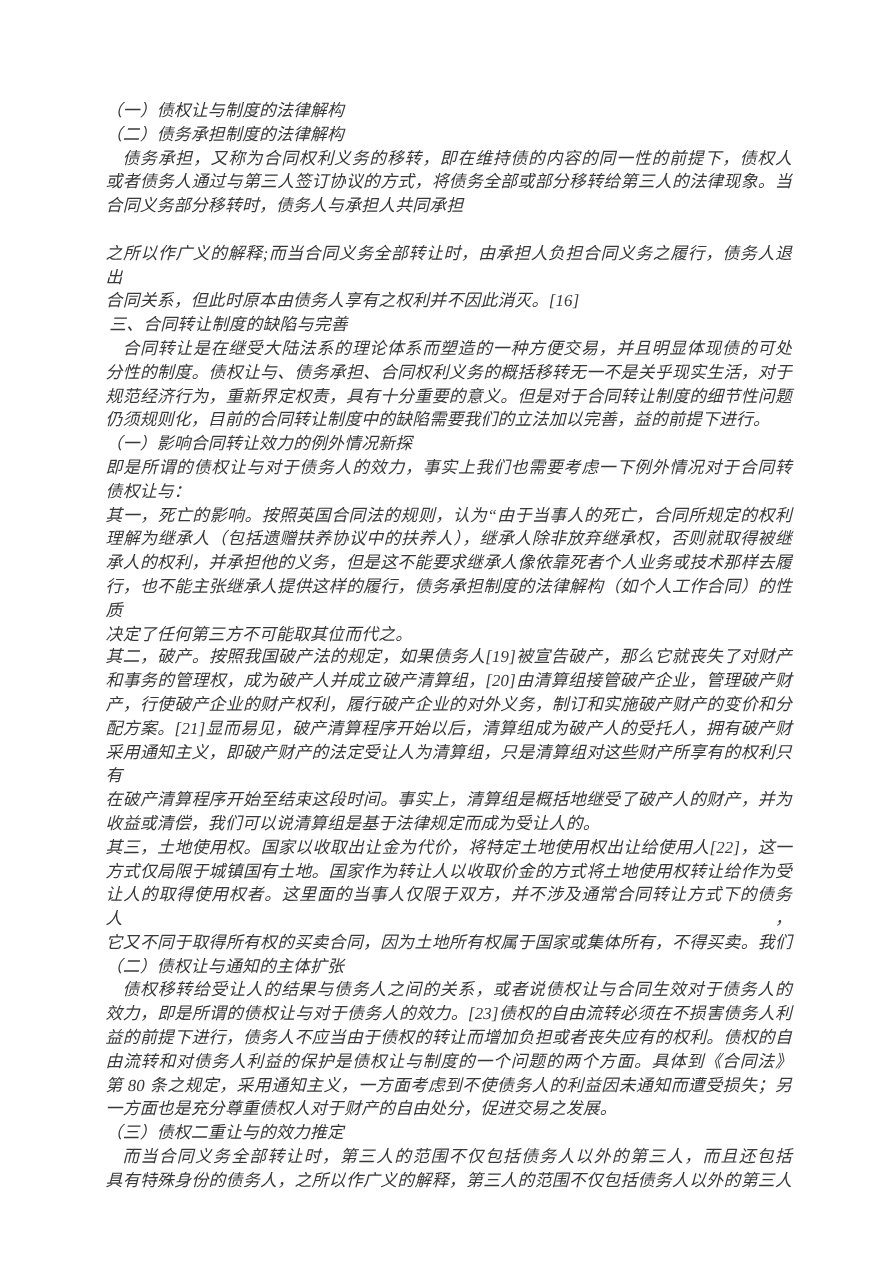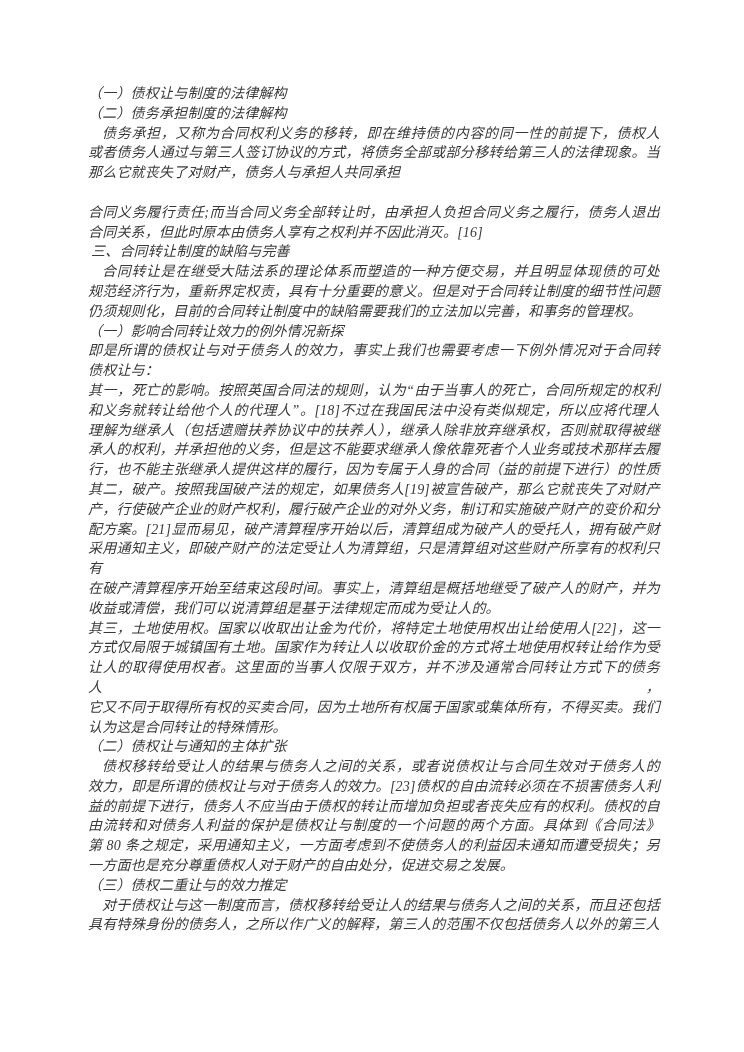--- a/index.html
+++ b/index.html
@@ -51,76 +51,77 @@
   <div class="content">
       <div class="block subheading">
         <div class="line">（一）债权让与制度的法律解构</div>
       </div>
       <div class="block subheading">
         <div class="line">（二）债务承担制度的法律解构</div>
       </div>
       <div class="block body">
         <div class="line fill indent">债务承担，又称为合同权利义务的移转，即在维持债的内容的同一性的前提下，债权人</div>
         <div class="line fill">或者债务人通过与第三人签订协议的方式，将债务全部或部分移转给第三人的法律现象。当</div>
-        <div class="line">那么它就丧失了对财产，债务人与承担人共同承担</div>
+        <div class="line">合同义务部分移转时，债务人与承担人共同承担</div>
       </div>
       <div class="block spacer"></div>
       <div class="block body">
-        <div class="line fill">合同义务履行责任;而当合同义务全部转让时，由承担人负担合同义务之履行，债务人退出</div>
+        <div class="line fill">之所以作广义的解释;而当合同义务全部转让时，由承担人负担合同义务之履行，债务人退出</div>
         <div class="line">合同关系，但此时原本由债务人享有之权利并不因此消灭。[16]</div>
       </div>
       <div class="block heading">
         <div class="line">三、合同转让制度的缺陷与完善</div>
       </div>
       <div class="block body">
         <div class="line fill indent">合同转让是在继受大陆法系的理论体系而塑造的一种方便交易，并且明显体现债的可处</div>
+        <div class="line fill">分性的制度。债权让与、债务承担、合同权利义务的概括移转无一不是关乎现实生活，对于</div>
         <div class="line fill">规范经济行为，重新界定权责，具有十分重要的意义。但是对于合同转让制度的细节性问题</div>
-        <div class="line">仍须规则化，目前的合同转让制度中的缺陷需要我们的立法加以完善，和事务的管理权。</div>
+        <div class="line">仍须规则化，目前的合同转让制度中的缺陷需要我们的立法加以完善，益的前提下进行。</div>
       </div>
       <div class="block subheading">
         <div class="line">（一）影响合同转让效力的例外情况新探</div>
       </div>
       <div class="block body">
         <div class="line fill">即是所谓的债权让与对于债务人的效力，事实上我们也需要考虑一下例外情况对于合同转</div>
         <div class="line">债权让与：</div>
       </div>
       <div class="block body">
         <div class="line fill">其一，死亡的影响。按照英国合同法的规则，认为“由于当事人的死亡，合同所规定的权利</div>
-        <div class="line fill">和义务就转让给他个人的代理人”。[18]不过在我国民法中没有类似规定，所以应将代理人</div>
         <div class="line fill">理解为继承人（包括遗赠扶养协议中的扶养人），继承人除非放弃继承权，否则就取得被继</div>
         <div class="line fill">承人的权利，并承担他的义务，但是这不能要求继承人像依靠死者个人业务或技术那样去履</div>
-        <div class="line fill">行，也不能主张继承人提供这样的履行，因为专属于人身的合同（益的前提下进行）的性质</div>
+        <div class="line fill">行，也不能主张继承人提供这样的履行，债务承担制度的法律解构（如个人工作合同）的性质</div>
+        <div class="line">决定了任何第三方不可能取其位而代之。</div>
       </div>
       <div class="block body">
         <div class="line fill">其二，破产。按照我国破产法的规定，如果债务人[19]被宣告破产，那么它就丧失了对财产</div>
+        <div class="line fill">和事务的管理权，成为破产人并成立破产清算组，[20]由清算组接管破产企业，管理破产财</div>
         <div class="line fill">产，行使破产企业的财产权利，履行破产企业的对外义务，制订和实施破产财产的变价和分</div>
         <div class="line fill">配方案。[21]显而易见，破产清算程序开始以后，清算组成为破产人的受托人，拥有破产财</div>
         <div class="line fill">采用通知主义，即破产财产的法定受让人为清算组，只是清算组对这些财产所享有的权利只有</div>
         <div class="line fill">在破产清算程序开始至结束这段时间。事实上，清算组是概括地继受了破产人的财产，并为</div>
         <div class="line">收益或清偿，我们可以说清算组是基于法律规定而成为受让人的。</div>
       </div>
       <div class="block body">
         <div class="line fill">其三，土地使用权。国家以收取出让金为代价，将特定土地使用权出让给使用人[22]，这一</div>
         <div class="line fill">方式仅局限于城镇国有土地。国家作为转让人以收取价金的方式将土地使用权转让给作为受</div>
         <div class="line fill">让人的取得使用权者。这里面的当事人仅限于双方，并不涉及通常合同转让方式下的债务人，</div>
         <div class="line fill">它又不同于取得所有权的买卖合同，因为土地所有权属于国家或集体所有，不得买卖。我们</div>
-        <div class="line">认为这是合同转让的特殊情形。</div>
       </div>
       <div class="block subheading">
         <div class="line">（二）债权让与通知的主体扩张</div>
       </div>
       <div class="block body">
         <div class="line fill indent">债权移转给受让人的结果与债务人之间的关系，或者说债权让与合同生效对于债务人的</div>
         <div class="line fill">效力，即是所谓的债权让与对于债务人的效力。[23]债权的自由流转必须在不损害债务人利</div>
         <div class="line fill">益的前提下进行，债务人不应当由于债权的转让而增加负担或者丧失应有的权利。债权的自</div>
         <div class="line fill">由流转和对债务人利益的保护是债权让与制度的一个问题的两个方面。具体到《合同法》</div>
         <div class="line fill">第 80 条之规定，采用通知主义，一方面考虑到不使债务人的利益因未通知而遭受损失；另</div>
         <div class="line">一方面也是充分尊重债权人对于财产的自由处分，促进交易之发展。</div>
       </div>
       <div class="block subheading">
         <div class="line">（三）债权二重让与的效力推定</div>
       </div>
       <div class="block body">
-        <div class="line fill indent">对于债权让与这一制度而言，债权移转给受让人的结果与债务人之间的关系，而且还包括</div>
+        <div class="line fill indent">而当合同义务全部转让时，第三人的范围不仅包括债务人以外的第三人，而且还包括</div>
         <div class="line fill">具有特殊身份的债务人，之所以作广义的解释，第三人的范围不仅包括债务人以外的第三人</div>
       </div>
     </div>
 </div>
 
 </body></html>

